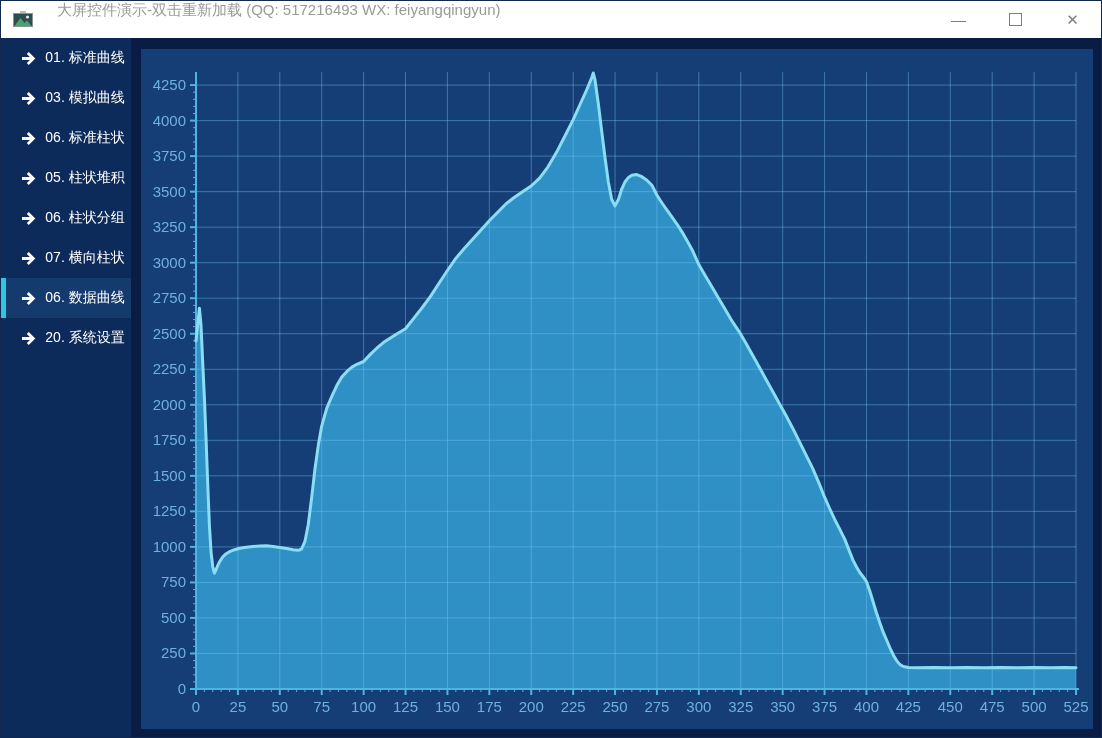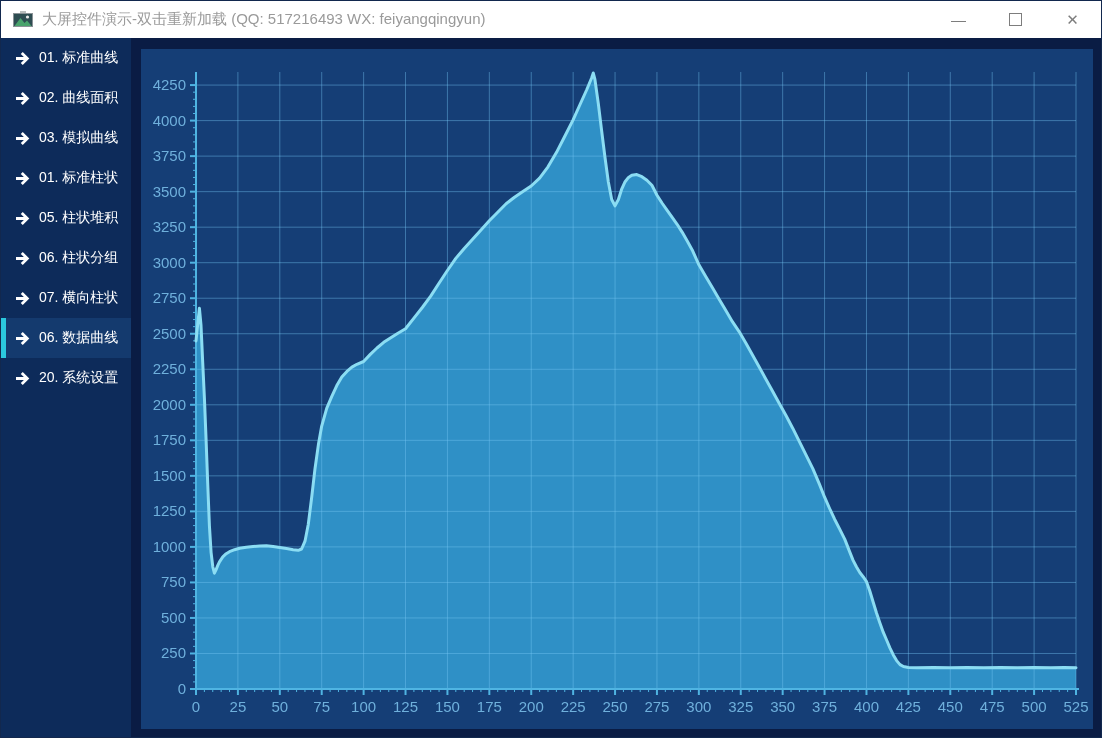--- a/index.html
+++ b/index.html
@@ -3,40 +3,40 @@
 <meta charset="utf-8">
 <style>
   html,body{margin:0;padding:0;background:#222;}
   .window{
     width:1102px;height:738px;position:relative;overflow:hidden;
     background:#0a1c44;font-family:"Liberation Sans",sans-serif;
     border:1px solid #12284e;box-sizing:border-box;
   }
   
   .titlebar{
-    height:37px;background:#ffffff;display:flex;align-items:center;
-    padding-left:12px;box-sizing:border-box;
+    height:37px;background:#ffffff;display:flex;
+    padding-left:12px;box-sizing:border-box;gap:15px;
   }
   .app-icon{display:flex;align-items:center;}
   .title-text{
     color:#9a9a9a;font-size:15px;margin-left:9px;flex:1;
     white-space:nowrap;overflow:hidden;
   }
   .controls{display:flex;height:100%;}
   .ctrl{
     width:57px;height:100%;display:flex;align-items:center;justify-content:center;
     color:#7d7d7d;font-size:15px;cursor:default;user-select:none;
   }
   .maxbox{width:11px;height:11px;border:1px solid #7d7d7d;}
   
   .body{position:absolute;top:37px;left:0;right:0;bottom:0;background:#0a1c44;}
   .sidebar{position:absolute;left:0;top:0;bottom:0;width:130px;background:#0d2b5a;}
   .side-item{
     height:40px;display:flex;align-items:center;padding-left:15px;
-    color:#ffffff;font-size:14px;position:relative;cursor:default;
+    color:#ffffff;font-size:14px;position:relative;cursor:default;justify-content:center;
   }
   .side-item .arrow{width:15px;height:15px;margin-right:8px;flex:0 0 auto;display:flex;}
   .side-item.active{background:#143a6e;}
   .side-item.active::before{
     content:"";position:absolute;left:0;top:0;bottom:0;width:5px;background:#2bc8de;
   }
   
   .panel{
     position:absolute;left:140px;top:11px;width:952px;height:680px;
     background:#153e76;
@@ -78,45 +78,37 @@
       <div id="side-items">
   <div class="side-item">
     <span class="arrow">
       <svg viewBox="0 0 16 16" width="15" height="15">
         <path fill="#ffffff" d="M0 6.4h8.4L5.1 3.1 7.2 1l7 7-7 7-2.1-2.1 3.3-3.3H0z"></path>
       </svg>
     </span>
     <span class="lbl">01. 标准曲线</span>
   </div>
 
-  <div class="side-item">
-    <span class="arrow">
-      <svg viewBox="0 0 16 16" width="15" height="15">
-        <path fill="#ffffff" d="M0 6.4h8.4L5.1 3.1 7.2 1l7 7-7 7-2.1-2.1 3.3-3.3H0z"></path>
-      </svg>
-    </span>
-    <span class="lbl">02. 曲线面积</span>
-  </div>
 
   <div class="side-item">
     <span class="arrow">
       <svg viewBox="0 0 16 16" width="15" height="15">
         <path fill="#ffffff" d="M0 6.4h8.4L5.1 3.1 7.2 1l7 7-7 7-2.1-2.1 3.3-3.3H0z"></path>
       </svg>
     </span>
     <span class="lbl">03. 模拟曲线</span>
   </div>
 
   <div class="side-item">
     <span class="arrow">
       <svg viewBox="0 0 16 16" width="15" height="15">
         <path fill="#ffffff" d="M0 6.4h8.4L5.1 3.1 7.2 1l7 7-7 7-2.1-2.1 3.3-3.3H0z"></path>
       </svg>
     </span>
-    <span class="lbl">01. 标准柱状</span>
+    <span class="lbl">06. 标准柱状</span>
   </div>
 
   <div class="side-item">
     <span class="arrow">
       <svg viewBox="0 0 16 16" width="15" height="15">
         <path fill="#ffffff" d="M0 6.4h8.4L5.1 3.1 7.2 1l7 7-7 7-2.1-2.1 3.3-3.3H0z"></path>
       </svg>
     </span>
     <span class="lbl">05. 柱状堆积</span>
   </div>

